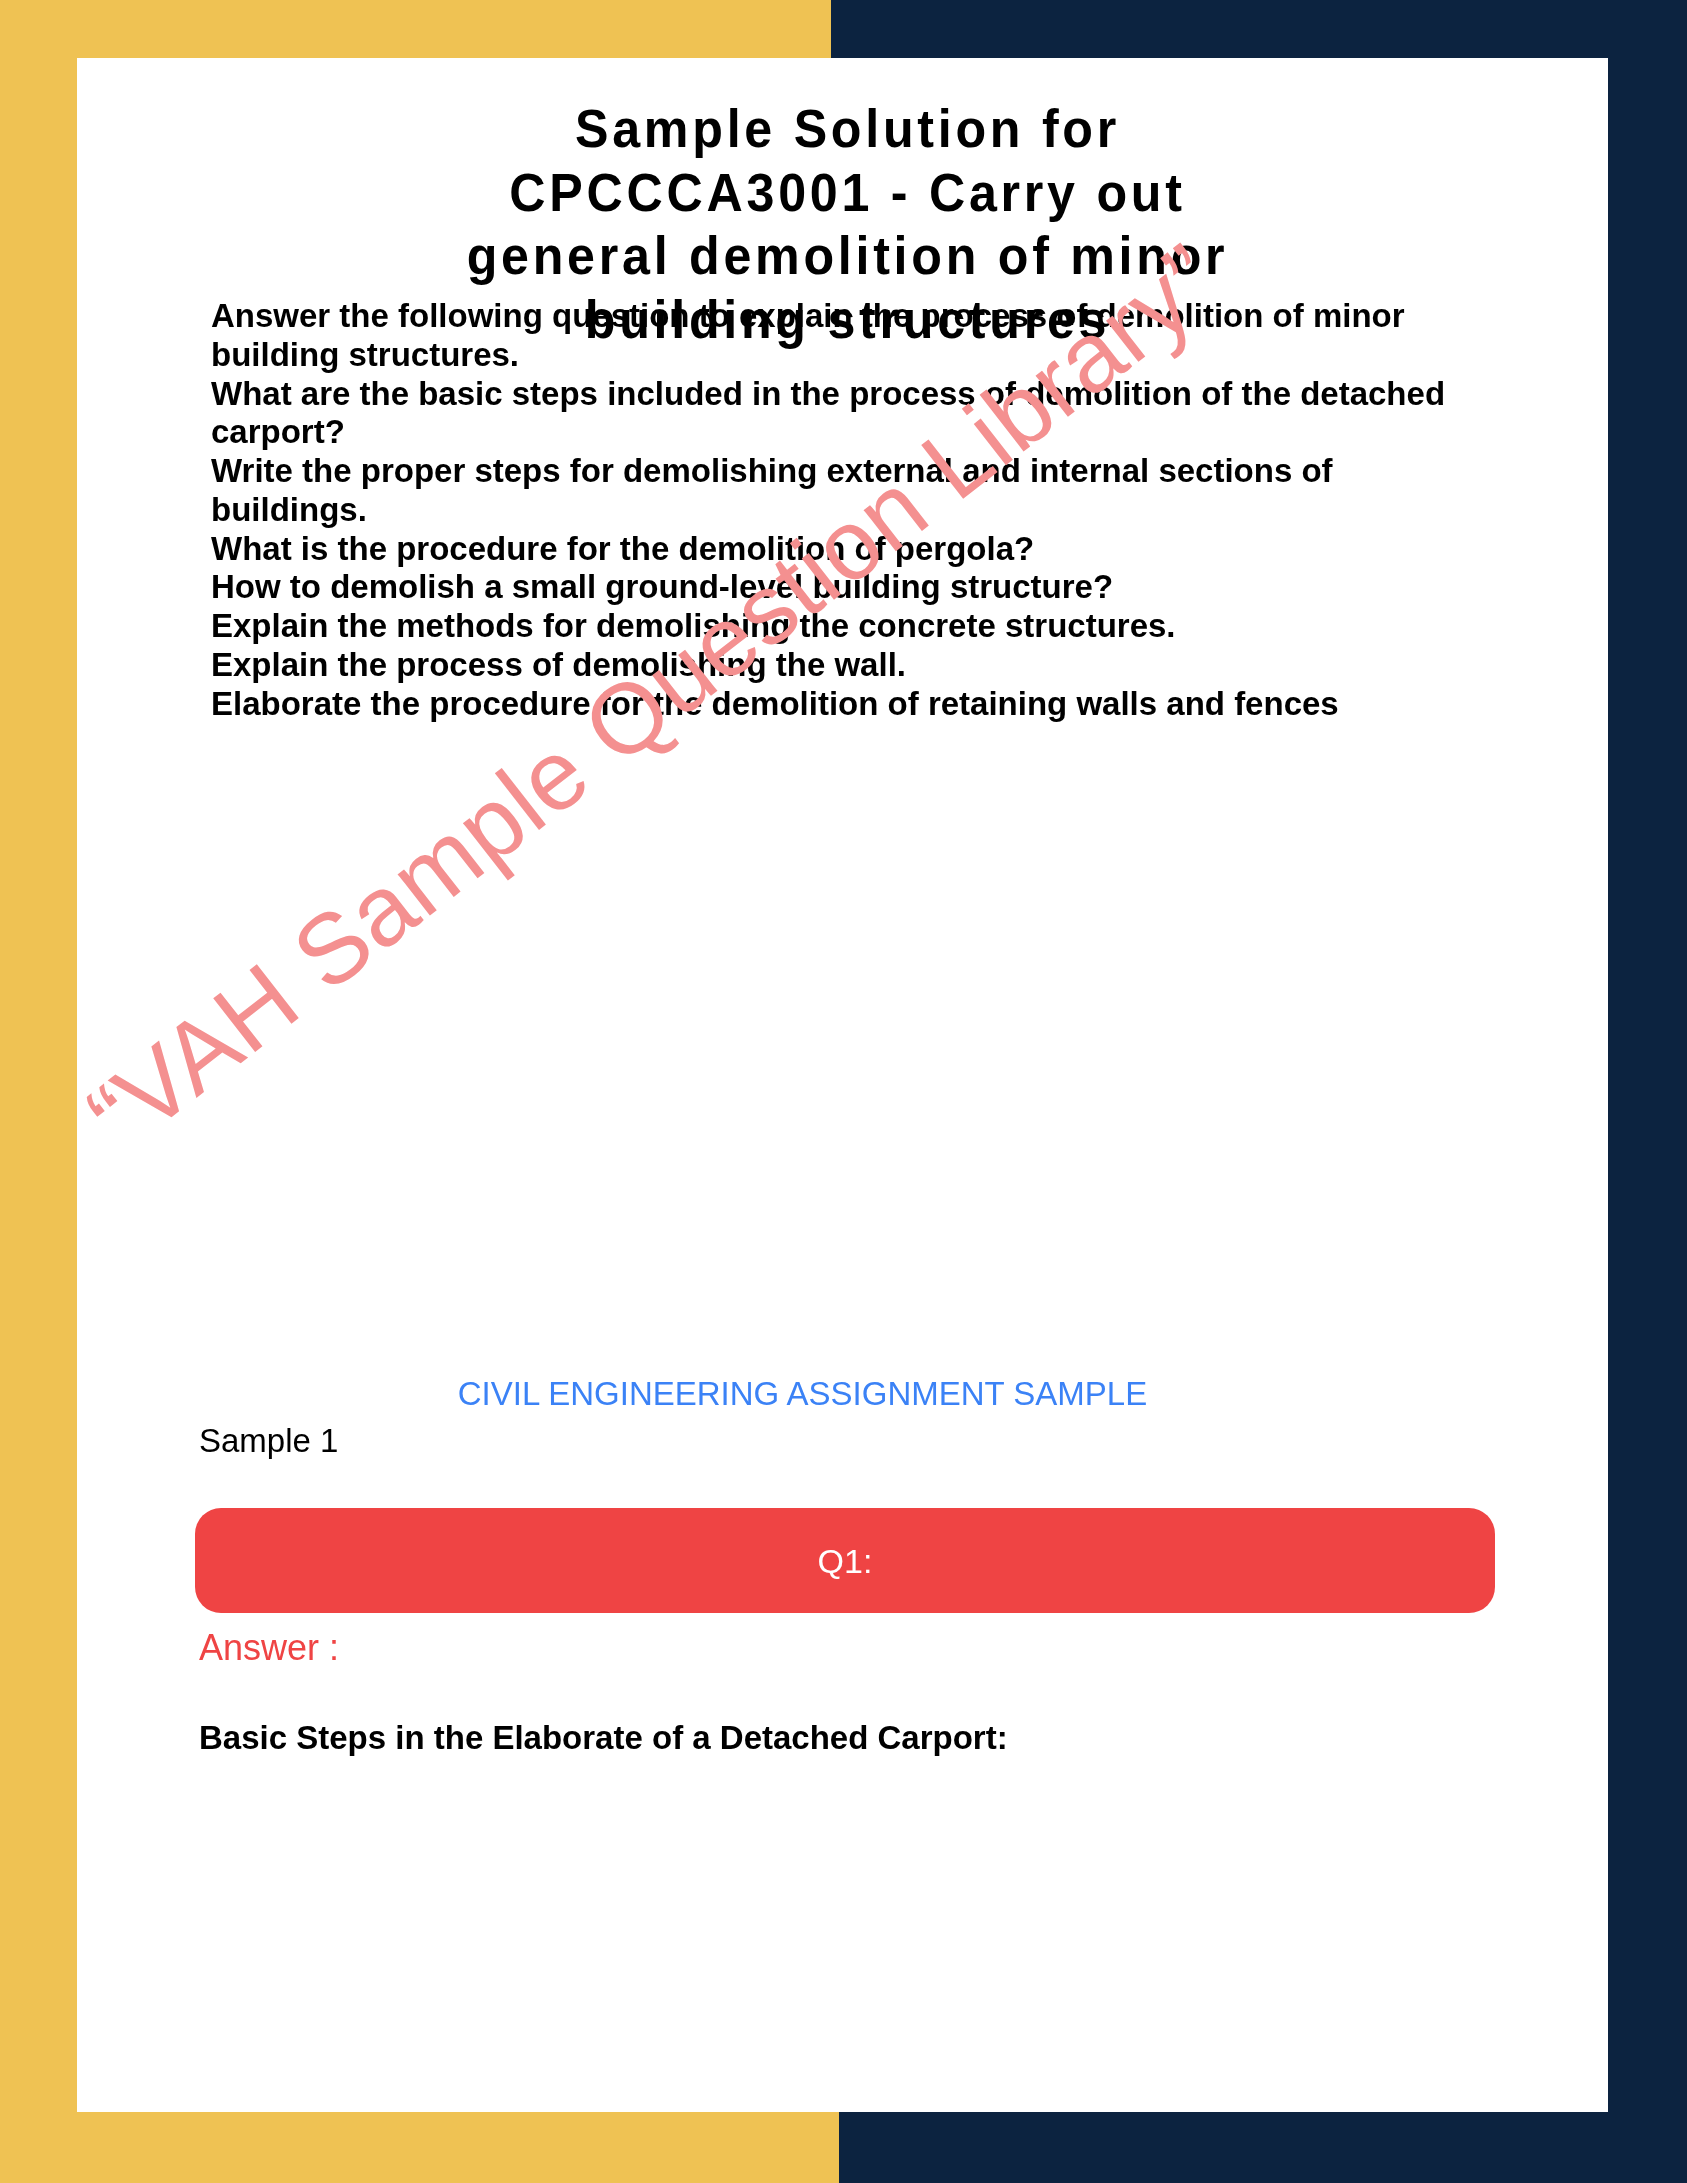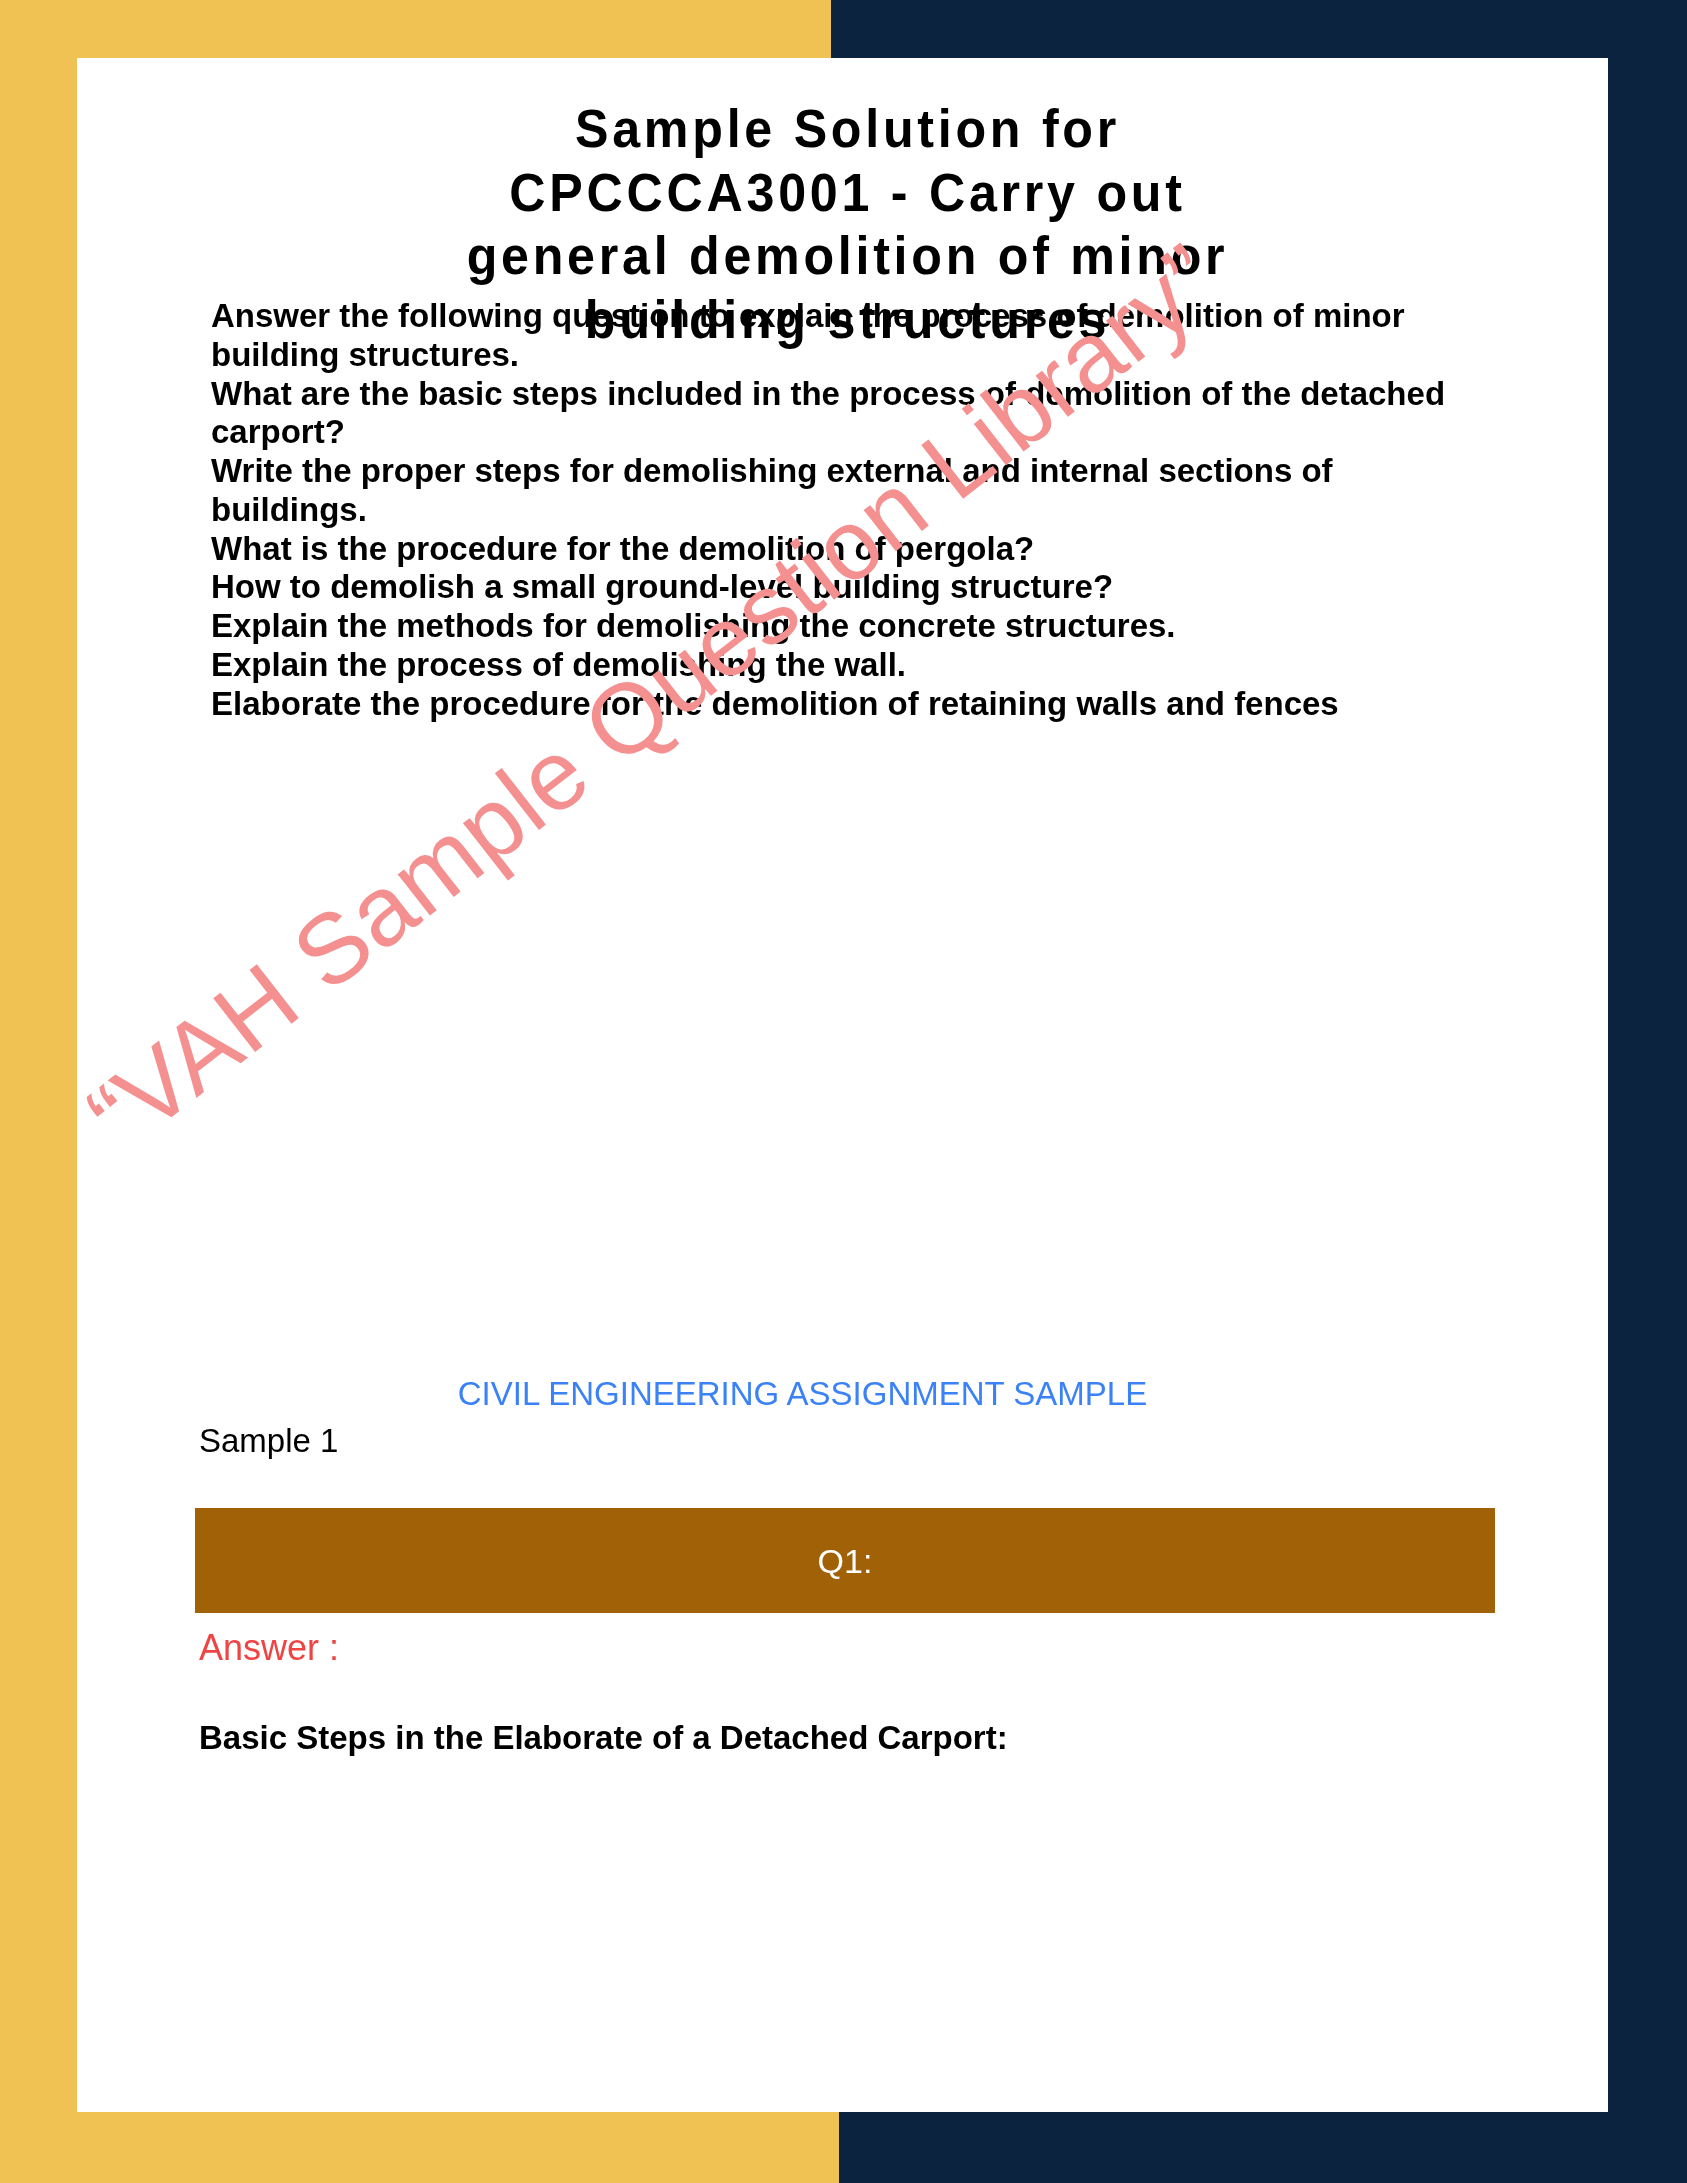--- a/index.html
+++ b/index.html
@@ -228,21 +228,21 @@
         <p class="q-line">What is the procedure for the demolition of pergola?</p>
         <p class="q-line">How to demolish a small ground-level building structure?</p>
         <p class="q-line">Explain the methods for demolishing the concrete structures.</p>
         <p class="q-line">Explain the process of demolishing the wall.</p>
         <p class="q-line">Elaborate the procedure for the demolition of retaining walls and fences</p>
       </div>
 
       <div id="section-heading" style="color: #3b82f6;">CIVIL ENGINEERING ASSIGNMENT SAMPLE</div>
       <div id="sample-label">Sample 1</div>
 
-      <div id="q1-bar" style="background: #a16207;">
+      <div id="q1-bar" style="background: #ef4444; border-radius: 26px;">
         <span id="q1-label">Q1:</span>
       </div>
 
       <div id="answer-label">Answer :</div>
       <div id="answer-heading">Basic Steps in the Elaborate of a Detached Carport:</div>
 
     </div>
   </div>
 </div>
 

